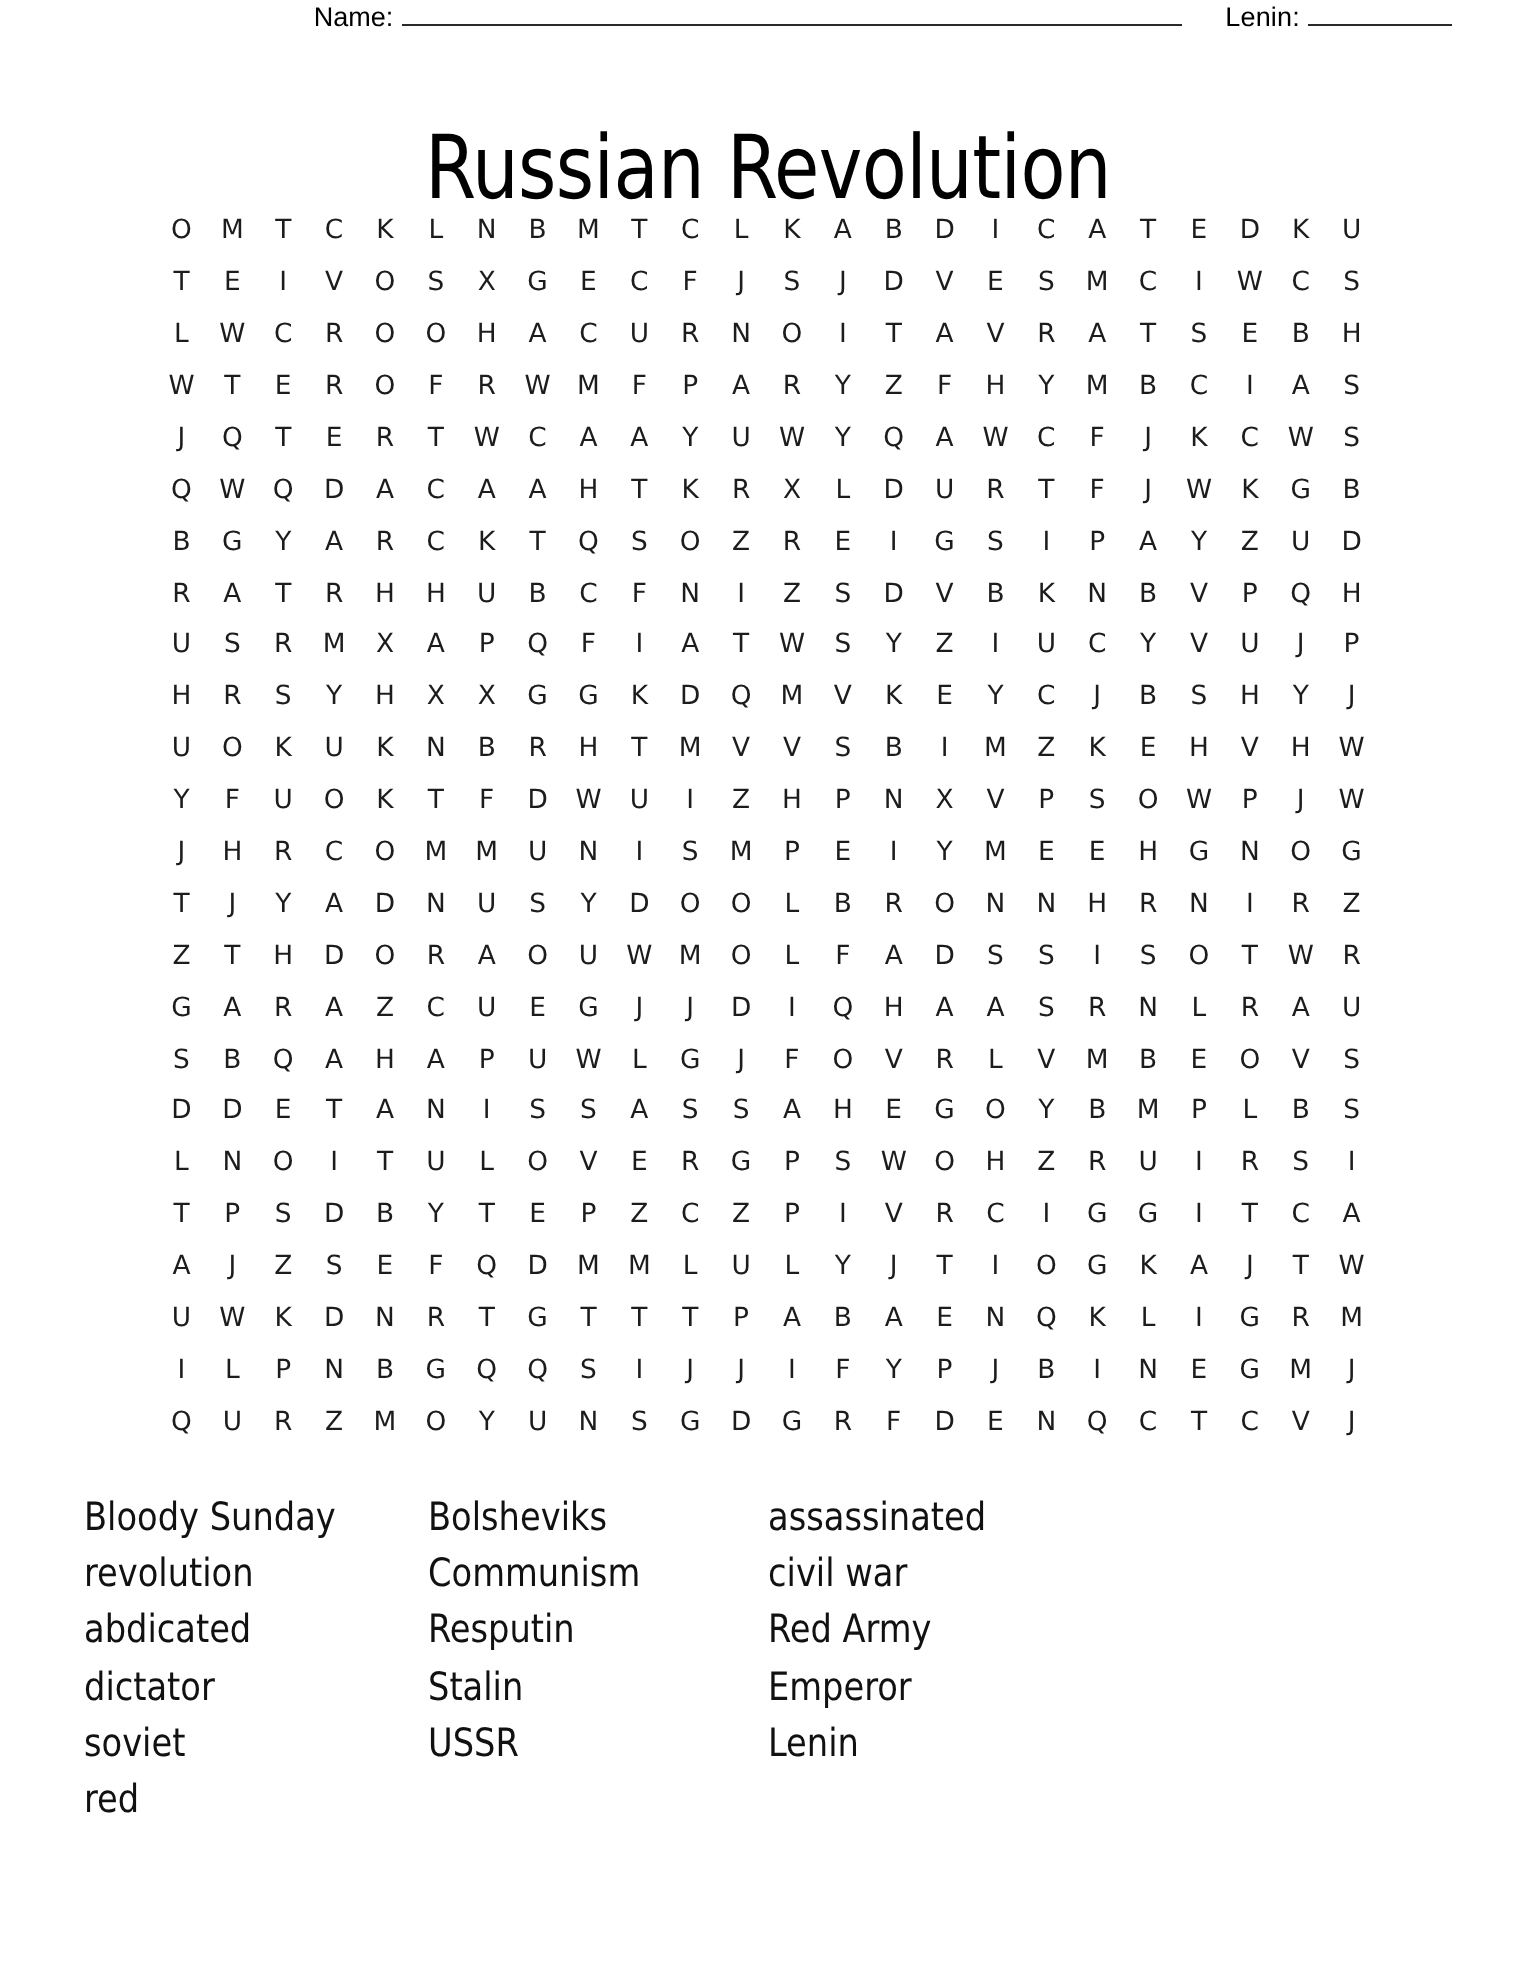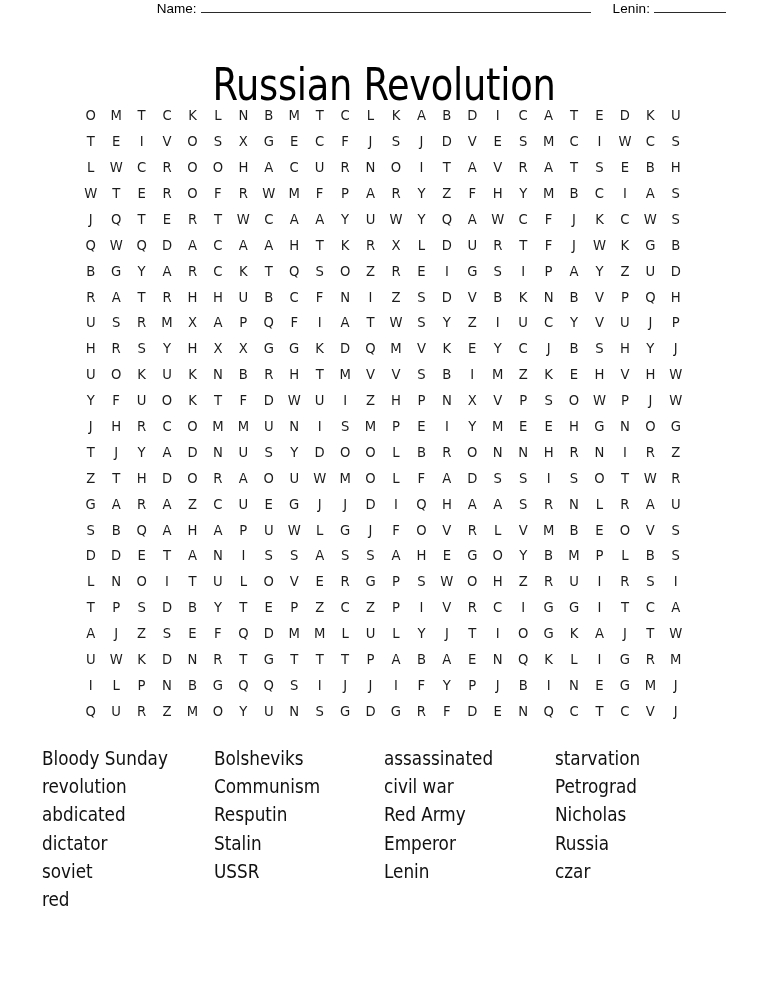--- a/index.html
+++ b/index.html
@@ -709,20 +709,13 @@
       <div class="wl-item">Stalin</div>
       <div class="wl-item">USSR</div>
     </div>
     <div class="wl-col">
       <div class="wl-item">assassinated</div>
       <div class="wl-item">civil war</div>
       <div class="wl-item">Red Army</div>
       <div class="wl-item">Emperor</div>
       <div class="wl-item">Lenin</div>
     </div>
-    <div class="wl-col">
-      <div class="wl-item">starvation</div>
-      <div class="wl-item">Petrograd</div>
-      <div class="wl-item">Nicholas</div>
-      <div class="wl-item">Russia</div>
-      <div class="wl-item">czar</div>
-    </div>
   </div>
 
 </body></html>

